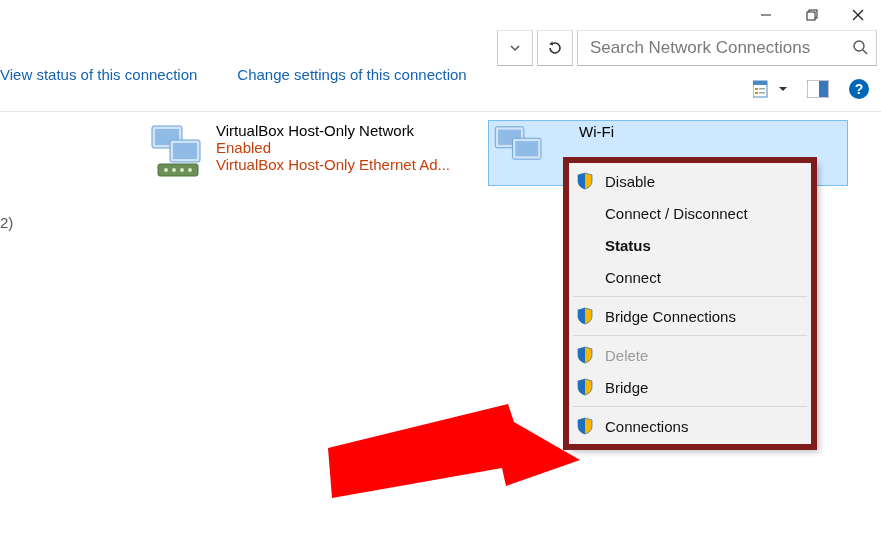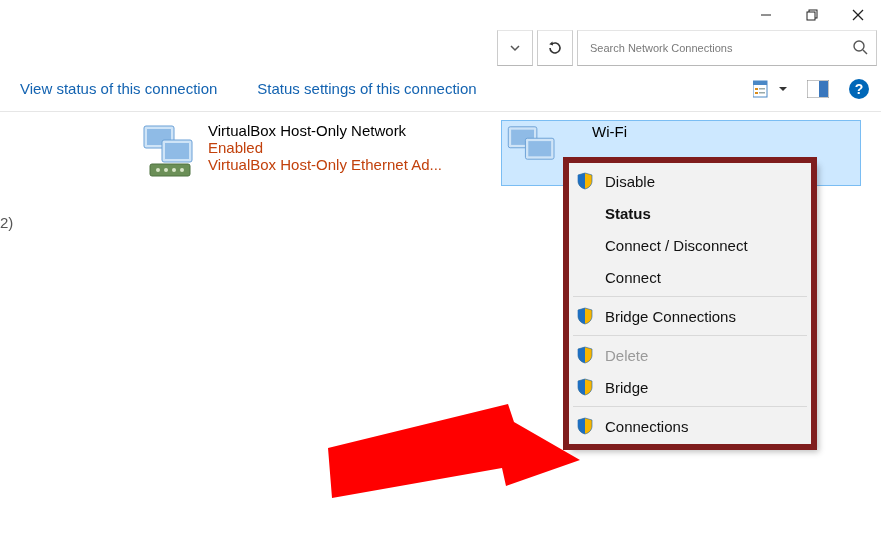--- a/index.html
+++ b/index.html
@@ -62,32 +62,31 @@
     padding: 0 6px 0 10px;
     color: #7a7a7a;
     border-top-color:#e5e5e5;
     border-bottom-color:#b8b8b8;
   }
   .search-wrap input {
     border: none;
     outline: none;
     flex: 1;
     font-family: inherit;
-    font-size: 11px;
+    font-size: 17px;
     color: #222;
     background: transparent;
   }
   .search-wrap input::placeholder { color: #7a7a7a; }
   .search-icon { width: 20px; text-align: center; color: #555; }
 
   .toolbar {
     height: 46px;
     display: flex;
-    align-items: center;
-    padding: 0 20px;
+    padding: 0 0;
     border-bottom: 1px solid #e6e6e6;
     gap: 40px;
     position: relative;
   }
   .toolbar .link { color: #1363b1; cursor: default; }
   .toolbar-right {
     position: absolute;
     right: 12px;
     top: 0;
     bottom: 0;
@@ -121,22 +120,22 @@
     gap: 6px;
   }
   .item-icon {
     width: 62px;
     height: 62px;
     flex-shrink: 0;
   }
   .item-text { padding-top: 2px; }
   .item .name { color: #000; }
   .item .l2, .item .l3 { color: #c2410c; }
-  .item-vb { left: 140px; top: 8px; width: 370px; }
-  .item-wifi { left: 501px; top: 8px; width: 360px; }
+  .item-vb { left: 148px; top: 8px; width: 370px; }
+  .item-wifi { left: 488px; top: 8px; width: 360px; }
   .item-wifi.selected {
     background: #cde8ff;
     border: 1px solid #7abdf3;
     padding: 0;
   }
   .item-wifi .item-icon { margin-left:2px; margin-top:2px;}
   .item-wifi .name { padding-left: 20px; }
 
   
   .ctxmenu {
@@ -219,21 +218,21 @@
       <svg width="16" height="16" viewBox="0 0 16 16">
         <circle cx="7" cy="7" r="5" fill="none" stroke="#555" stroke-width="1.4"></circle>
         <line x1="11" y1="11" x2="15" y2="15" stroke="#555" stroke-width="1.4"></line>
       </svg>
     </span>
   </div>
 </div>
 
 <div class="toolbar">
   <span class="link">View status of this connection</span>
-  <span class="link">Status settings of this connection</span>
+  <span class="link">Change settings of this connection</span>
   <div class="toolbar-right">
     <div class="view-btn">
       <svg width="22" height="18" viewBox="0 0 22 18">
         <rect x="0" y="1" width="14" height="16" fill="#fff" stroke="#4a88c6" stroke-width="1"></rect>
         <rect x="0" y="1" width="14" height="4" fill="#4a88c6"></rect>
         <rect x="2" y="8" width="3" height="2" fill="#d98c1a"></rect>
         <rect x="6" y="8" width="6" height="1.5" fill="#9aa"></rect>
         <rect x="2" y="12" width="3" height="2" fill="#d98c1a"></rect>
         <rect x="6" y="12" width="6" height="1.5" fill="#9aa"></rect>
       </svg>
@@ -292,27 +291,27 @@
   <div class="ctxmenu">
     <div class="mi">
       <span class="shield">
         <svg width="18" height="18" viewBox="0 0 18 18">
             <path d="M9 1 L16 3 V9 C16 13 13 16 9 17 C5 16 2 13 2 9 V3 Z" fill="#f7b500" stroke="#1560b0" stroke-width="0.6"></path>
             <path d="M9 1 L9 17 C5 16 2 13 2 9 V3 Z" fill="#1e6fc1"></path>
           </svg>
       </span>
       <span>Disable</span>
     </div>
+    <div class="mi">
+      <span class="shield-spacer"></span>
+      <span>Connect / Disconnect</span>
+    </div>
     <div class="mi bold">
       <span class="shield-spacer"></span>
       <span>Status</span>
-    </div>
-    <div class="mi">
-      <span class="shield-spacer"></span>
-      <span>Connect / Disconnect</span>
     </div>
     <div class="mi">
       <span class="shield-spacer"></span>
       <span>Connect</span>
     </div>
     <div class="sep"></div>
     <div class="mi">
       <span class="shield">
         <svg width="18" height="18" viewBox="0 0 18 18">
             <path d="M9 1 L16 3 V9 C16 13 13 16 9 17 C5 16 2 13 2 9 V3 Z" fill="#f7b500" stroke="#1560b0" stroke-width="0.6"></path>

